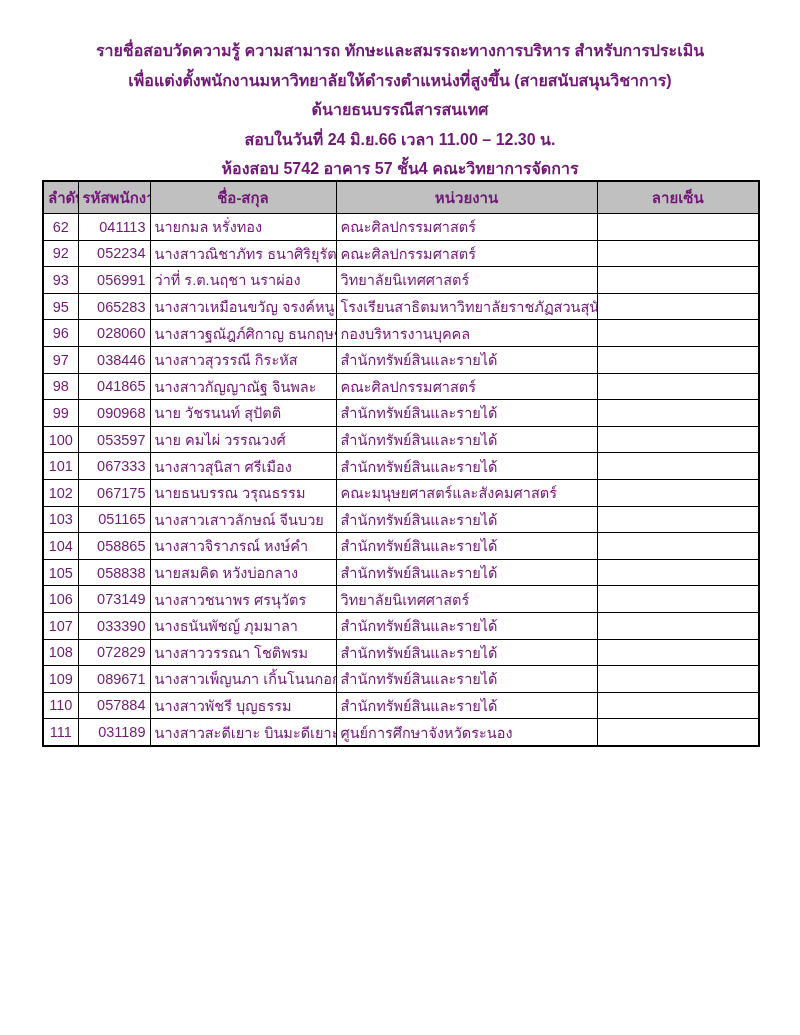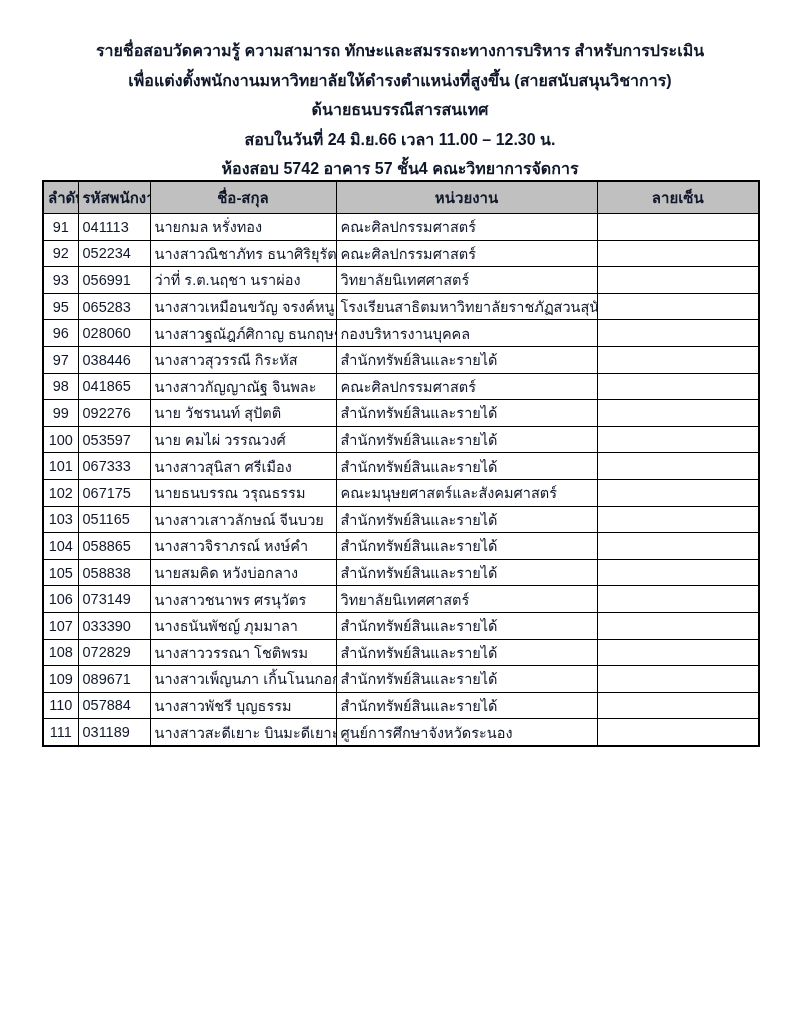--- a/index.html
+++ b/index.html
@@ -6,21 +6,21 @@
     margin: 0;
     padding: 0;
     background: #ffffff;
   }
   .page {
     position: relative;
     width: 800px;
     height: 1035px;
     background: #ffffff;
     font-family: "Liberation Sans", sans-serif;
-    color: #0f172a;
+    color: #701a75;
     overflow: hidden;
   }
   .titles {
     position: absolute;
     top: 36px;
     left: 0;
     width: 100%;
     text-align: center;
   }
   .title-line {
@@ -50,21 +50,21 @@
     font-weight: bold;
     font-size: 15px;
     height: 31px;
     text-align: center;
   }
   .doc-table tbody td {
     height: 25.6px;
     vertical-align: middle;
   }
   .c-no   { text-align: center; }
-  .c-code { text-align: left; }
+  .c-code { text-align: right; }
   .c-name { text-align: left; margin-left: 32px; }
   .c-unit { text-align: left; }
   .c-sign { text-align: left; }
 </style>
 </head>
 <body>
 
 <div class="page">
 
   <div class="titles">
@@ -87,21 +87,21 @@
       <tr>
         <th>ลำดับ</th>
         <th>รหัสพนักงาน</th>
         <th>ชื่อ-สกุล</th>
         <th>หน่วยงาน</th>
         <th>ลายเซ็น</th>
       </tr>
     </thead>
     <tbody>
   <tr>
-    <td class="c-no">91</td>
+    <td class="c-no">62</td>
     <td class="c-code">041113</td>
     <td class="c-name">นายกมล หรั่งทอง</td>
     <td class="c-unit">คณะศิลปกรรมศาสตร์</td>
     <td class="c-sign"></td>
   </tr>
 
   <tr>
     <td class="c-no">92</td>
     <td class="c-code">052234</td>
     <td class="c-name">นางสาวณิชาภัทร ธนาศิริยุรัตน์</td>
@@ -145,21 +145,21 @@
   <tr>
     <td class="c-no">98</td>
     <td class="c-code">041865</td>
     <td class="c-name">นางสาวกัญญาณัฐ จินพละ</td>
     <td class="c-unit">คณะศิลปกรรมศาสตร์</td>
     <td class="c-sign"></td>
   </tr>
 
   <tr>
     <td class="c-no">99</td>
-    <td class="c-code">092276</td>
+    <td class="c-code">090968</td>
     <td class="c-name">นาย วัชรนนท์ สุปัตติ</td>
     <td class="c-unit">สำนักทรัพย์สินและรายได้</td>
     <td class="c-sign"></td>
   </tr>
 
   <tr>
     <td class="c-no">100</td>
     <td class="c-code">053597</td>
     <td class="c-name">นาย คมไผ่  วรรณวงศ์</td>
     <td class="c-unit">สำนักทรัพย์สินและรายได้</td>

